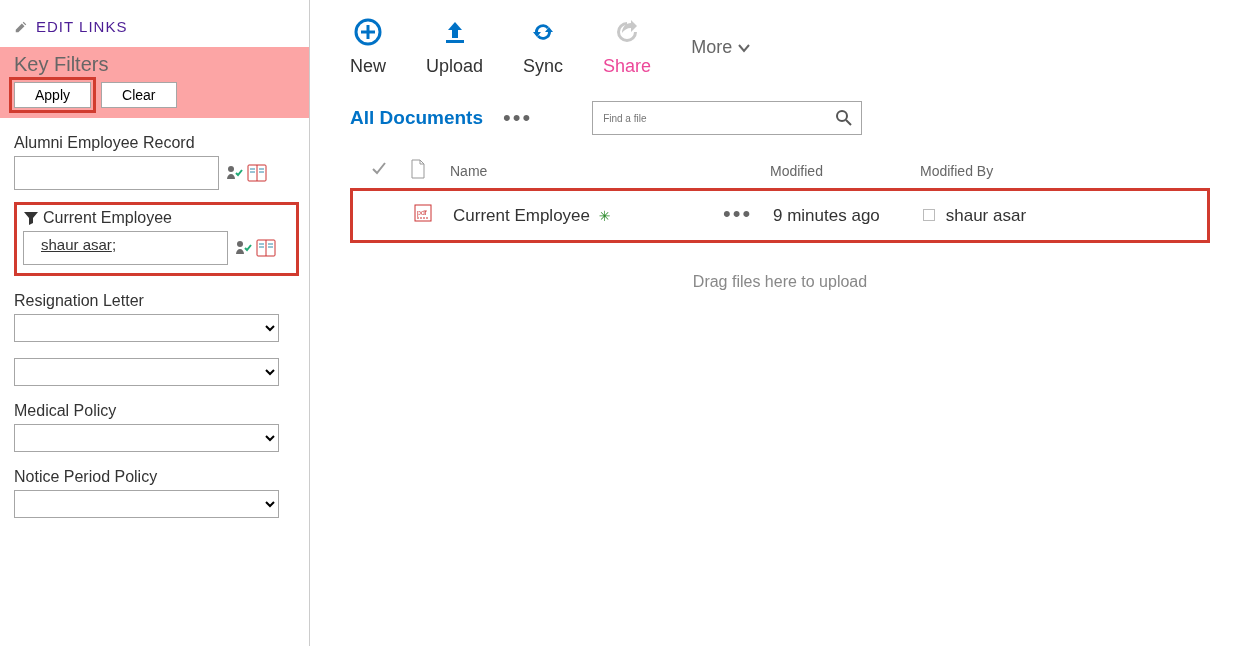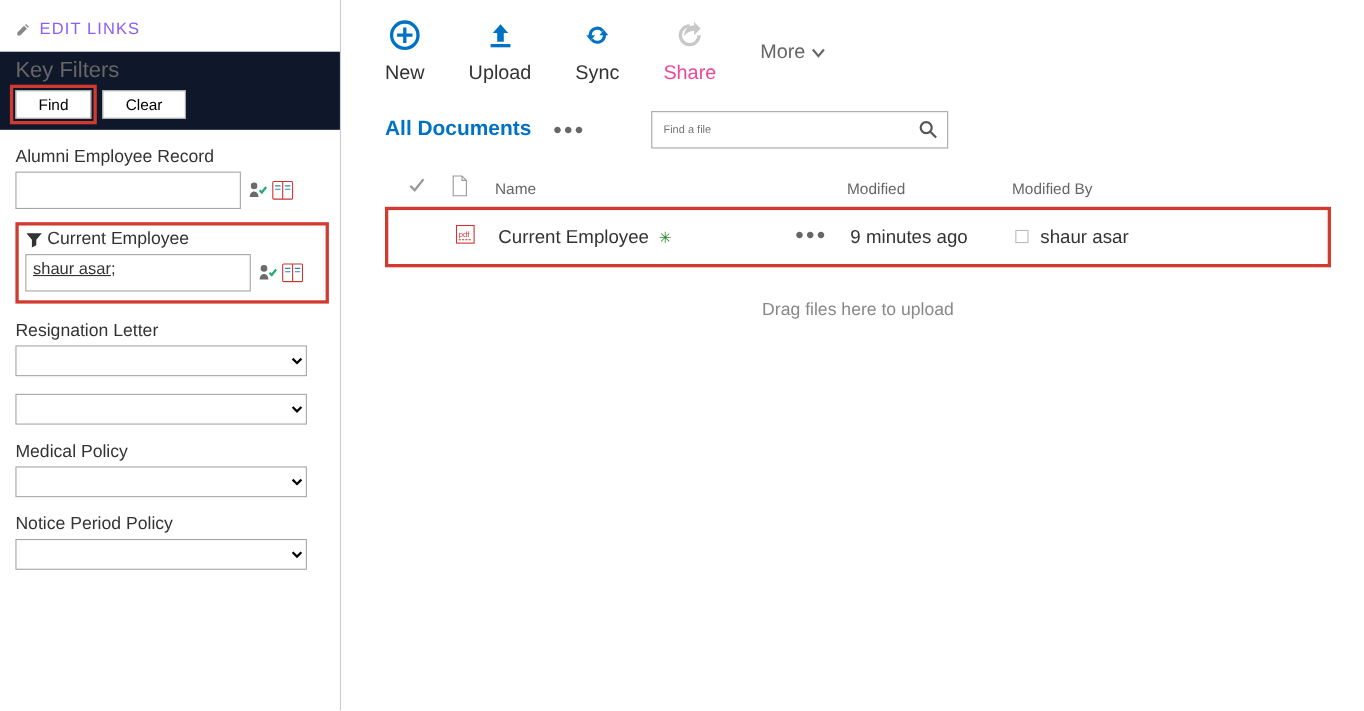--- a/index.html
+++ b/index.html
@@ -17,28 +17,28 @@
   .sidebar {
     width: 310px;
     border-right: 1px solid #ccc;
     padding: 18px 10px 10px 14px;
     position: relative;
   }
   .edit-links {
     display: flex;
     align-items: center;
     gap: 8px;
-    color: #8b5cf6;
+    color: #4c1d95;
     font-size: 15px;
     letter-spacing: 1px;
     margin-bottom: 12px;
   }
   .edit-links svg { width: 14px; height: 14px; }
   .key-filters-head {
-    background: #0f172a;
+    background: #fca5a5;
     margin-left: -14px;
     margin-right: -10px;
     padding: 6px 14px 10px 14px;
   }
   .key-filters-title {
     color: #666;
     font-size: 20px;
     font-weight: 300;
     margin-bottom: 6px;
   }
@@ -62,21 +62,21 @@
   }
   .filter-row {
     display: flex;
     align-items: center;
     gap: 6px;
   }
   .people-input {
     width: 205px;
     height: 34px;
     border: 1px solid #a6a6a6;
-    padding: 4px 6px;
+    padding: 4px 17px;
     font-family: inherit;
     font-size: 15px;
   }
   .people-input .resolved { text-decoration: underline; }
   .icon-btns { display: flex; gap: 2px; }
   .sp-select {
     width: 265px;
     height: 28px;
     border: 1px solid #a6a6a6;
     background: #fff;
@@ -192,21 +192,21 @@
     <div class="edit-links">
       <svg viewBox="0 0 16 16">
           <path d="M2 11l7-7 3 3-7 7H2v-3z M10 3l1-1 3 3-1 1-3-3z" fill="#888"></path>
         </svg>
       <span>EDIT LINKS</span>
     </div>
 
     <div class="key-filters-head">
       <div class="key-filters-title">Key Filters</div>
       <div class="btn-row">
-        <button class="sp-btn highlight">Find</button>
+        <button class="sp-btn highlight">Apply</button>
         <button class="sp-btn">Clear</button>
       </div>
     </div>
 
     <div class="filter-block">
       <div class="filter-label">Alumni Employee Record</div>
       <div class="filter-row">
         <div class="people-input" contenteditable="true" style=""></div>
         <div class="icon-btns">
           <svg class="checkname-svg" viewBox="0 0 20 18">

